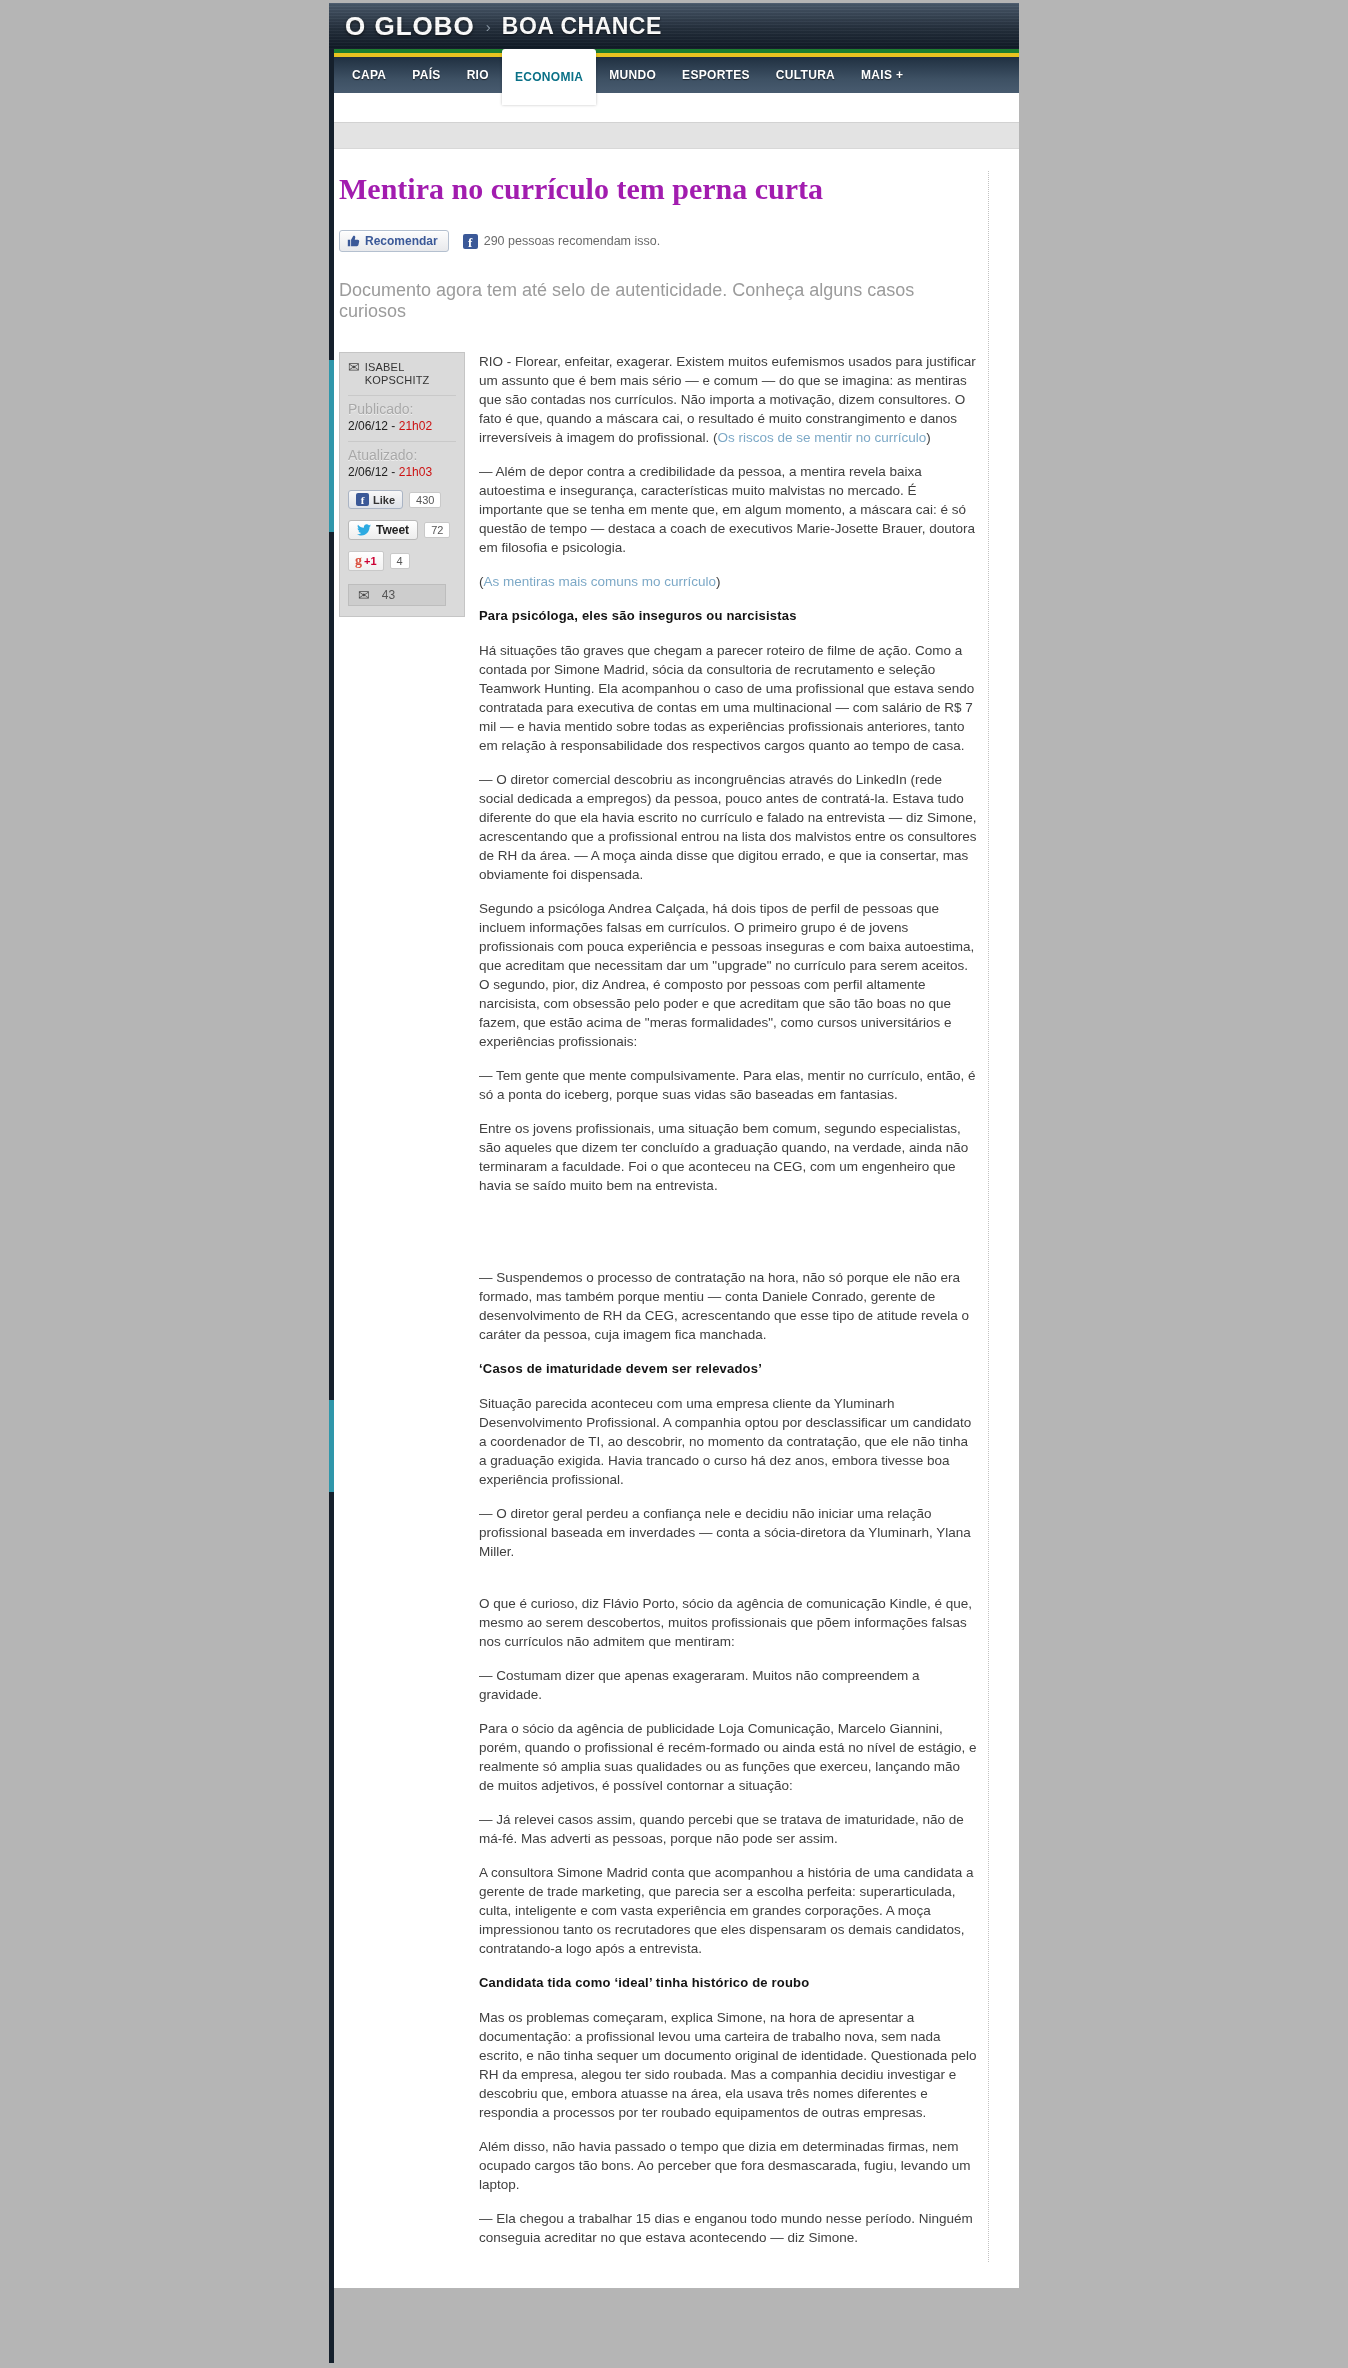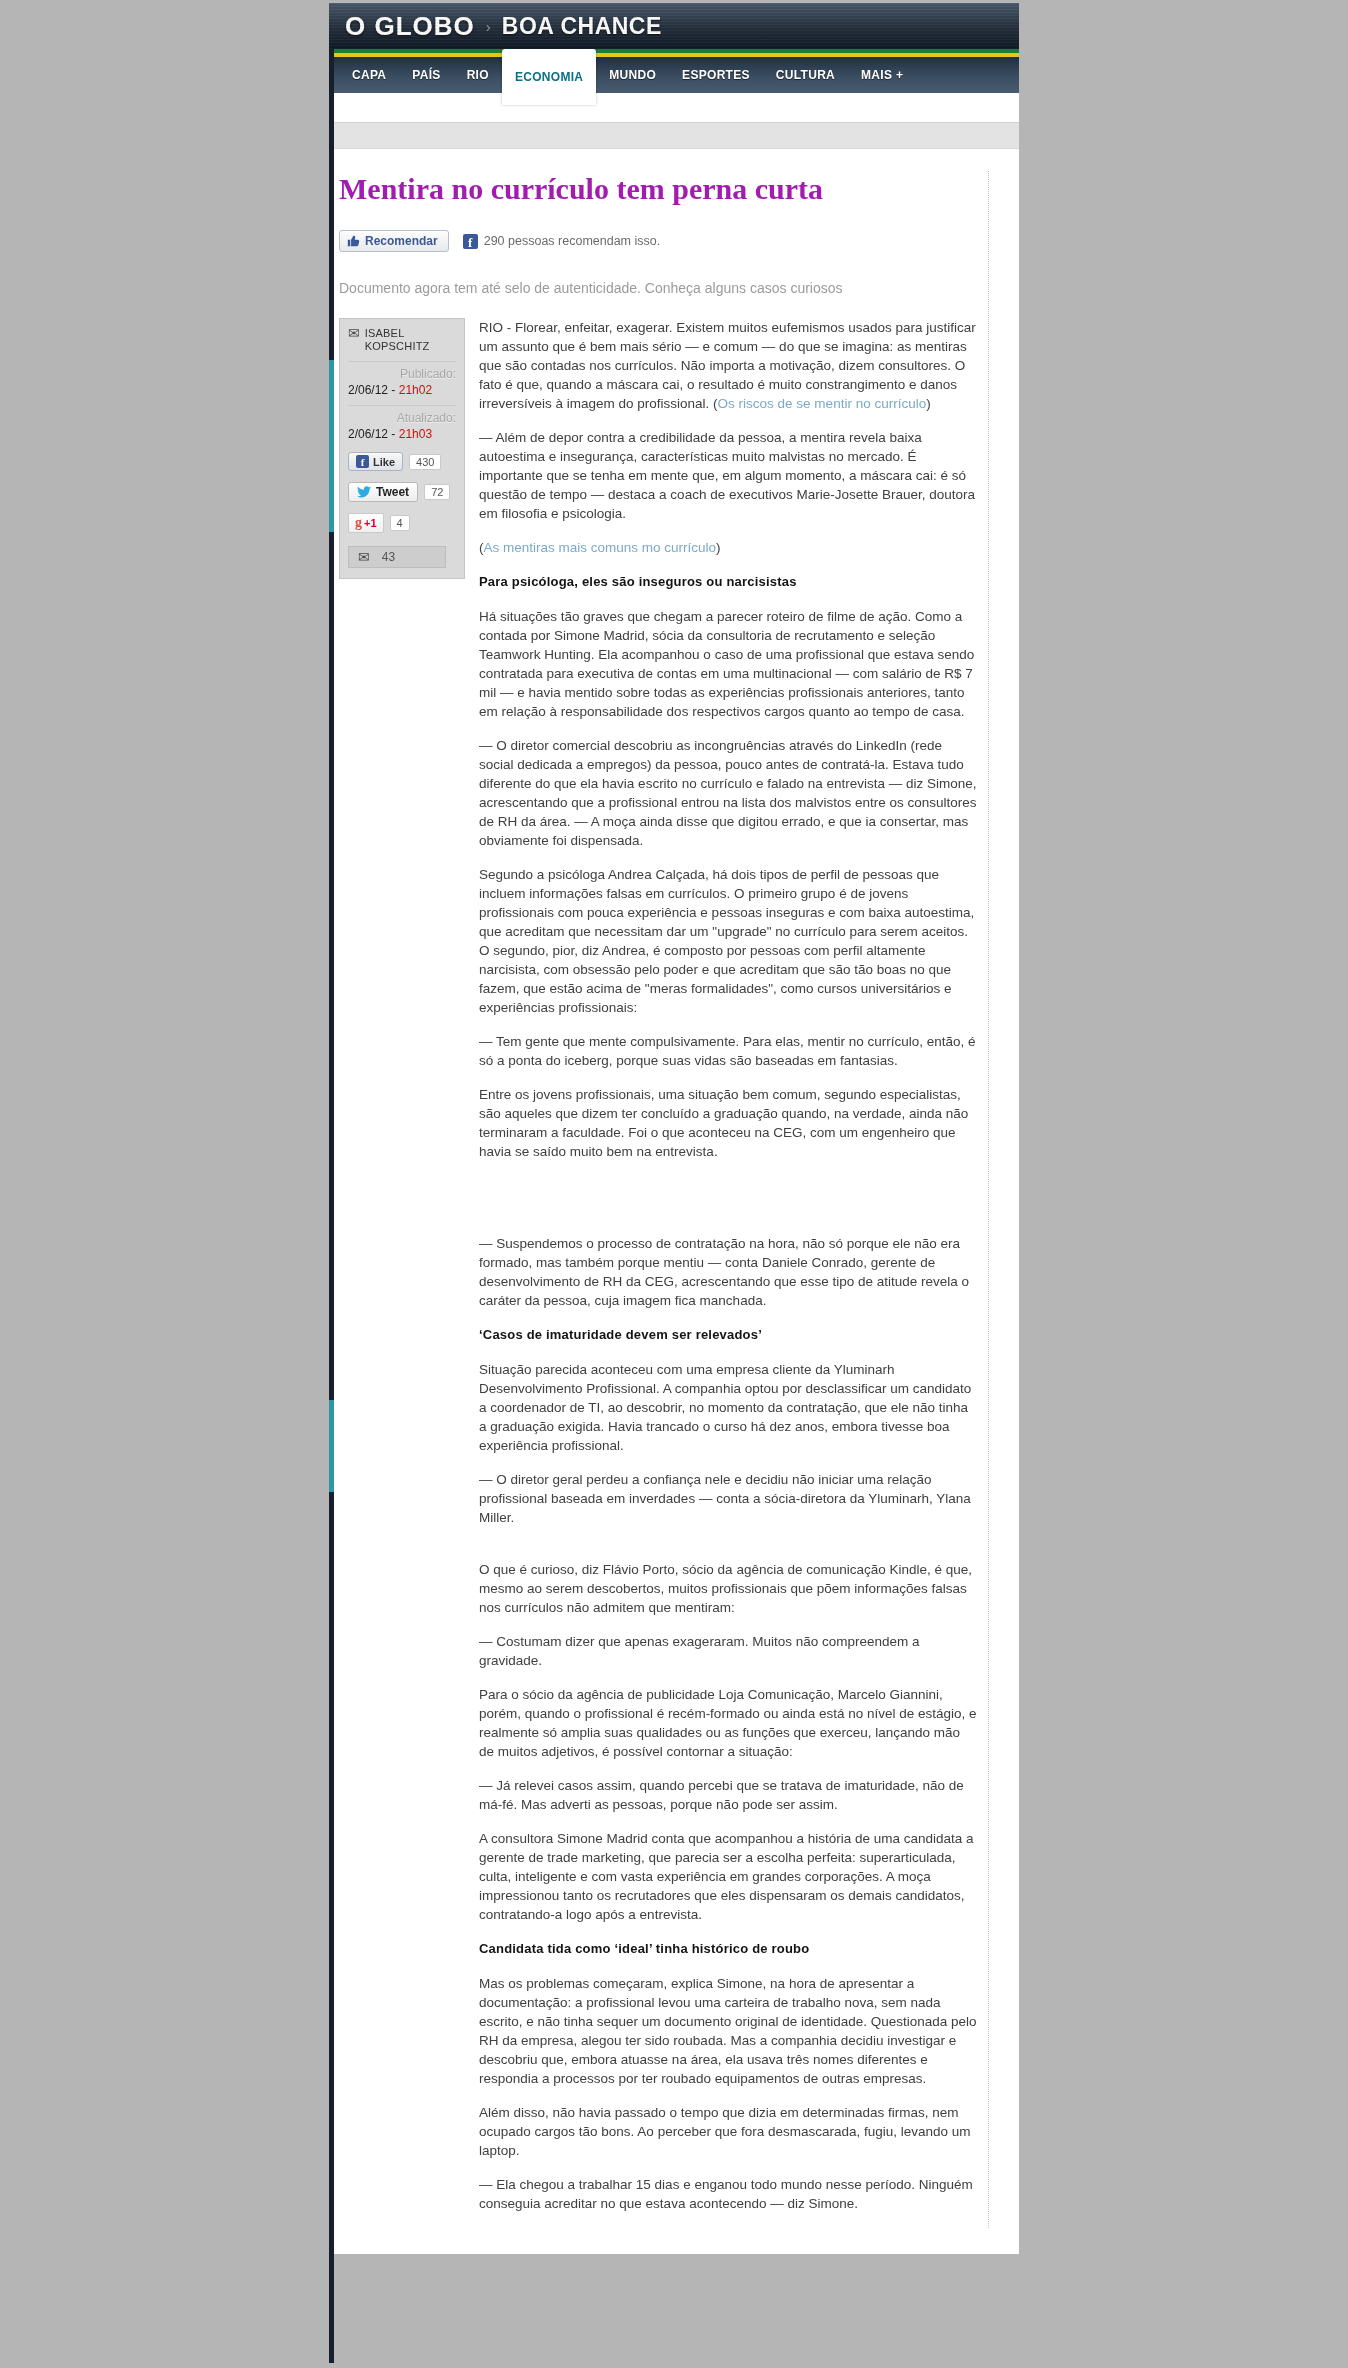--- a/index.html
+++ b/index.html
@@ -33,28 +33,28 @@
   
   .article{background:#fff;padding:16px 0 26px 10px;}
   .article-inner{margin-right:30px;border-right:1px dotted #c2c2c2;padding-right:10px;}
   h1.title{font-family:"Liberation Serif","DejaVu Serif",serif;color:#a21caf;font-size:30px;line-height:35px;font-weight:bold;margin:6px 0 24px 0;width:500px;}
 
   .share-row{display:flex;align-items:center;margin-bottom:28px;}
   .btn-recomendar{display:inline-flex;align-items:flex-start;gap:5px;background:linear-gradient(#fdfdfd,#e8e9ec);border:1px solid #b4c0cf;border-radius:3px;padding:3px 10px 3px 7px;color:#3b5998;font-size:12px;font-weight:bold;cursor:pointer;box-shadow:inset 0 1px 0 rgba(255,255,255,.9);}
   .fb-badge{width:15px;height:15px;background:#3b5998;color:#fff;font-weight:bold;border-radius:2px;display:inline-flex;align-items:flex-end;justify-content:center;font-size:13px;line-height:13px;margin:0 6px 0 14px;font-family:"Liberation Serif",serif;}
   .share-count{color:#6b6b6b;font-size:12.5px;}
 
-  .deck{color:#9b9b9b;font-size:14px;margin-bottom:22px;}
+  .deck{color:#9b9b9b;font-size:18px;margin-bottom:30px;}
 
   .columns{display:flex;align-items:flex-start;}
   .byline-box{width:126px;flex:0 0 126px;background:#dadada;border:1px solid #c5c5c5;box-sizing:border-box;padding:8px 8px 10px 8px;font-size:11px;color:#444;}
   .author-row{display:flex;gap:5px;align-items:flex-start;}
   .env-ico{color:#4a4a4a;font-size:14px;line-height:12px;}
   .author{font-size:11px;color:#333;line-height:13px;letter-spacing:.2px;}
-  .meta-label{color:#a8a8a8;border-top:1px solid #c9c9c9;margin-top:8px;padding-top:5px;font-size:12px;text-shadow:0 1px 0 #eee;text-align:right;}
+  .meta-label{color:#a8a8a8;border-top:1px solid #c9c9c9;margin-top:8px;padding-top:5px;font-size:14px;text-shadow:0 1px 0 #eee;}
   .meta-date{color:#222;font-size:12px;margin-top:2px;}
   .meta-time{color:#cc1111;}
   .social-row{margin-top:11px;display:flex;align-items:center;gap:6px;}
   .like-btn{display:inline-flex;align-items:center;gap:4px;background:linear-gradient(#f8f8f8,#dfe2e8);border:1px solid #aab4c4;border-radius:3px;padding:2px 7px;font-size:11px;font-weight:bold;color:#333;cursor:pointer;}
   .like-f{width:13px;height:13px;background:#3b5998;color:#fff;border-radius:2px;display:inline-flex;align-items:flex-end;justify-content:center;font-size:11px;line-height:11px;font-family:"Liberation Serif",serif;font-weight:bold;}
   .count-box{background:#fff;border:1px solid #c9c9c9;border-radius:2px;padding:1px 6px;font-size:11px;color:#555;}
   .tweet-btn{display:inline-flex;align-items:center;gap:5px;background:linear-gradient(#fff,#ededed);border:1px solid #b9b9b9;border-radius:3px;padding:2px 8px;font-weight:bold;font-size:12px;color:#222;cursor:pointer;}
   .gplus-btn{display:inline-flex;align-items:center;gap:2px;background:linear-gradient(#fff,#f0f0f0);border:1px solid #c9c9c9;border-radius:2px;padding:1px 6px;font-size:12px;cursor:pointer;}
   .g-letter{color:#d94f3d;font-weight:bold;font-family:"Liberation Serif",serif;font-size:14px;}
   .plus-one{color:#c03;font-weight:bold;font-size:11px;}

